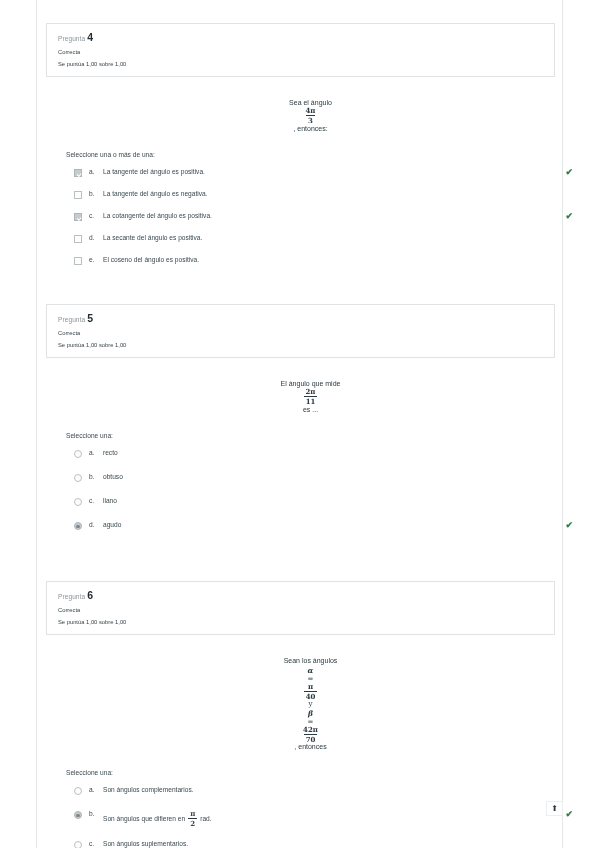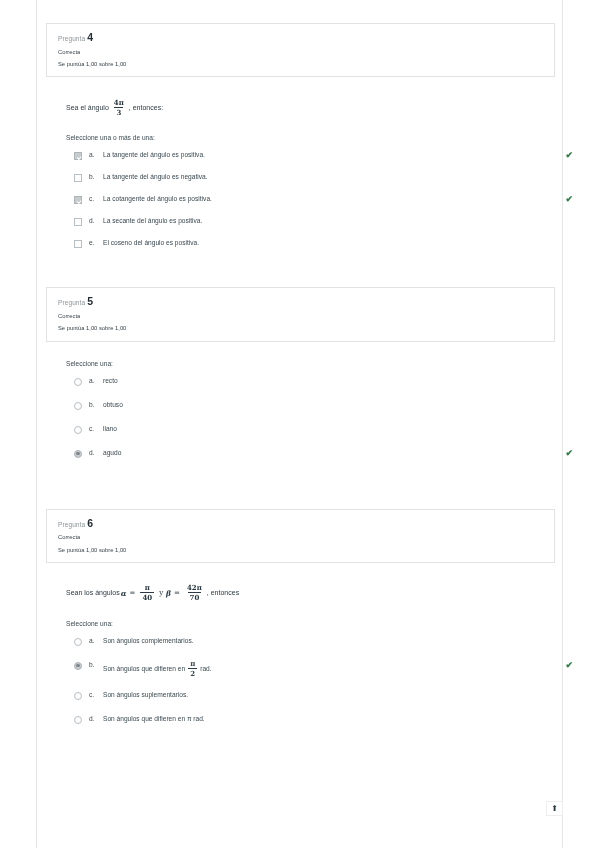--- a/index.html
+++ b/index.html
@@ -78,20 +78,21 @@
   }
   .qtext {
     font-size: 7px;
     color: #2b3a42;
     padding: 22px 0 0 20px;
     line-height: 1.2;
     display: flex;
     align-items: center;
     flex-wrap: wrap;
     gap: 0px;
+    flex-direction: column;
   }
   .prompt {
     font-size: 6.6px;
     color: #3a4950;
     padding: 18px 0 0 20px;
   }
 
   
   .frac {
     display: inline-flex;
@@ -283,20 +284,28 @@
     <div class="spacer-sm"></div>
     <div class="qheader">
       <div class="qno">
         <span>Pregunta</span><span class="num">5</span>
       </div>
       <div class="qstate">Correcta</div>
       <div class="qgrade">Se puntúa 1,00 sobre 1,00</div>
     </div>
 
     <div class="qbody">
+      <div class="qtext">
+        <span>El ángulo que mide</span>
+        <span class="frac">
+          <span class="num">2π</span>
+          <span class="den">11</span>
+        </span>
+        <span>es ...</span>
+      </div>
       <div class="prompt">Seleccione una:</div>
 
       <div class="answers">
         <div class="arow tall">
           <span class="ctrl radio"></span>
           <span class="aletter">a.</span>
           <span class="atext">recto</span>
         </div>
         <div class="arow tall">
           <span class="ctrl radio"></span>

